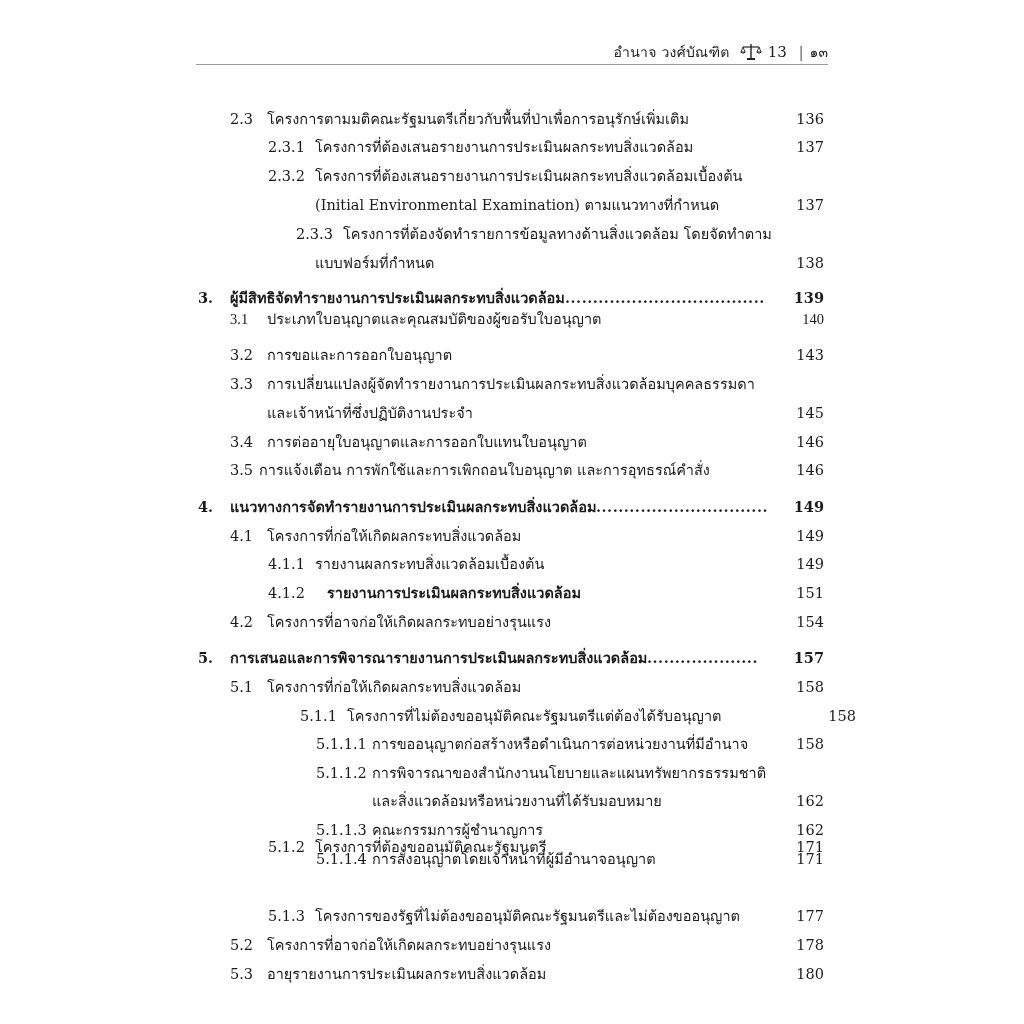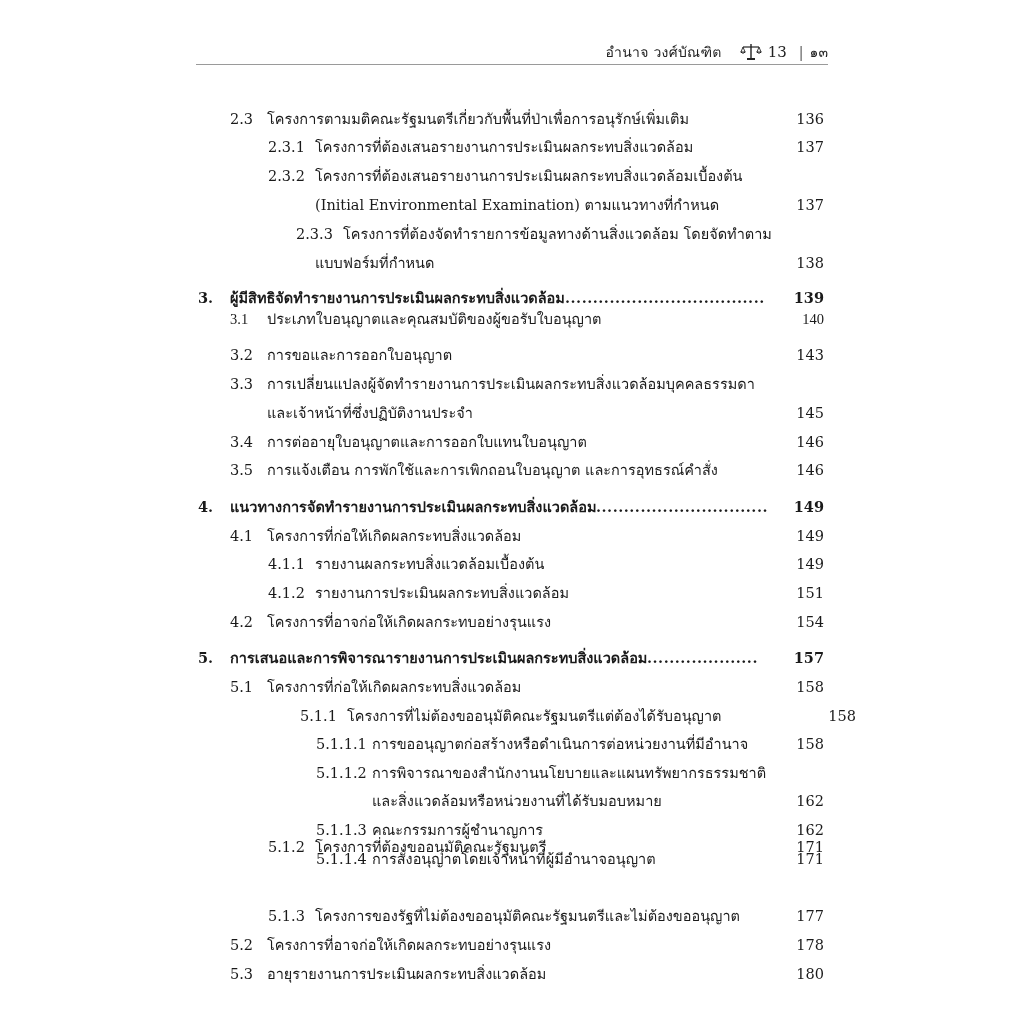--- a/index.html
+++ b/index.html
@@ -8,21 +8,21 @@
     position: relative; overflow: hidden;
     font-family: "DejaVu Serif", "Liberation Serif", serif;
     color: #1a1a1a;
   }
   .header {
     position: absolute; left: 196px; top: 40px; width: 632px; height: 24px;
     border-bottom: 1px solid #9a9a9a;
     display: flex; justify-content: flex-end; align-items: center;
     font-size: 14px; color: #222;
   }
-  .header .author { margin-right: 16px; letter-spacing: 0.3px; }
+  .header .author { margin-right: 8px; letter-spacing: 0.3px; }
   .header .scale { width: 22px; height: 18px; margin: 0 6px 0 2px; }
   .header .pnum { margin-right: 6px; font-size: 15px; }
   .header .bar { margin: 0 6px; color: #555; }
   .header .thainum { font-size: 14px; }
   .toc { position: absolute; left: 0; top: 0; width: 1024px; height: 1024px; }
   .row {
     position: absolute; left: 0; width: 1024px; height: 26px;
     font-size: 14.5px; line-height: 26px;
   }
   .row .num { position: absolute; white-space: nowrap; }
@@ -101,42 +101,42 @@
       <span class="txt" style="left: 267px;">และเจ้าหน้าที่ซึ่งปฏิบัติงานประจำ</span>
       <span class="pg">145</span>
     </div>
     <div class="row" style="top: 429px;">
       <span class="num" style="left: 230px;">3.4</span>
       <span class="txt" style="left: 267px;">การต่ออายุใบอนุญาตและการออกใบแทนใบอนุญาต</span>
       <span class="pg">146</span>
     </div>
     <div class="row" style="top: 457px;">
       <span class="num" style="left: 230px;">3.5</span>
-      <span class="txt" style="left: 267px;">การแจ้งเตือน การพักใช้และการเพิกถอนใบอนุญาต และการอุทธรณ์คำสั่ง</span>
+      <span class="txt" style="left: 259px;">การแจ้งเตือน การพักใช้และการเพิกถอนใบอนุญาต และการอุทธรณ์คำสั่ง</span>
       <span class="pg">146</span>
     </div>
     <div class="row bold" style="top: 494px;">
       <span class="num" style="left: 198px;">4.</span>
       <span class="txt" style="left: 230px;">แนวทางการจัดทำรายงานการประเมินผลกระทบสิ่งแวดล้อม</span>
       <span class="dots" style="position: absolute; right: auto; white-space: nowrap; left: 596px; width: 192px; overflow: hidden;">...............................</span>
       <span class="pg">149</span>
     </div>
     <div class="row" style="top: 523px;">
       <span class="num" style="left: 230px;">4.1</span>
       <span class="txt" style="left: 267px;">โครงการที่ก่อให้เกิดผลกระทบสิ่งแวดล้อม</span>
       <span class="pg">149</span>
     </div>
     <div class="row" style="top: 551px;">
       <span class="num" style="left: 268px;">4.1.1</span>
       <span class="txt" style="left: 315px;">รายงานผลกระทบสิ่งแวดล้อมเบื้องต้น</span>
       <span class="pg">149</span>
     </div>
     <div class="row" style="top: 580px;">
       <span class="num" style="left: 268px;">4.1.2</span>
-      <span class="txt" style="left: 315px;">รายงานการประเมินผลกระทบสิ่งแวดล้อม</span>
+      <span class="txt" style="left: 327px; font-weight: bold;">รายงานการประเมินผลกระทบสิ่งแวดล้อม</span>
       <span class="pg">151</span>
     </div>
     <div class="row" style="top: 609px;">
       <span class="num" style="left: 230px;">4.2</span>
       <span class="txt" style="left: 267px;">โครงการที่อาจก่อให้เกิดผลกระทบอย่างรุนแรง</span>
       <span class="pg">154</span>
     </div>
     <div class="row bold" style="top: 645px;">
       <span class="num" style="left: 198px;">5.</span>
       <span class="txt" style="left: 230px;">การเสนอและการพิจารณารายงานการประเมินผลกระทบสิ่งแวดล้อม</span>

